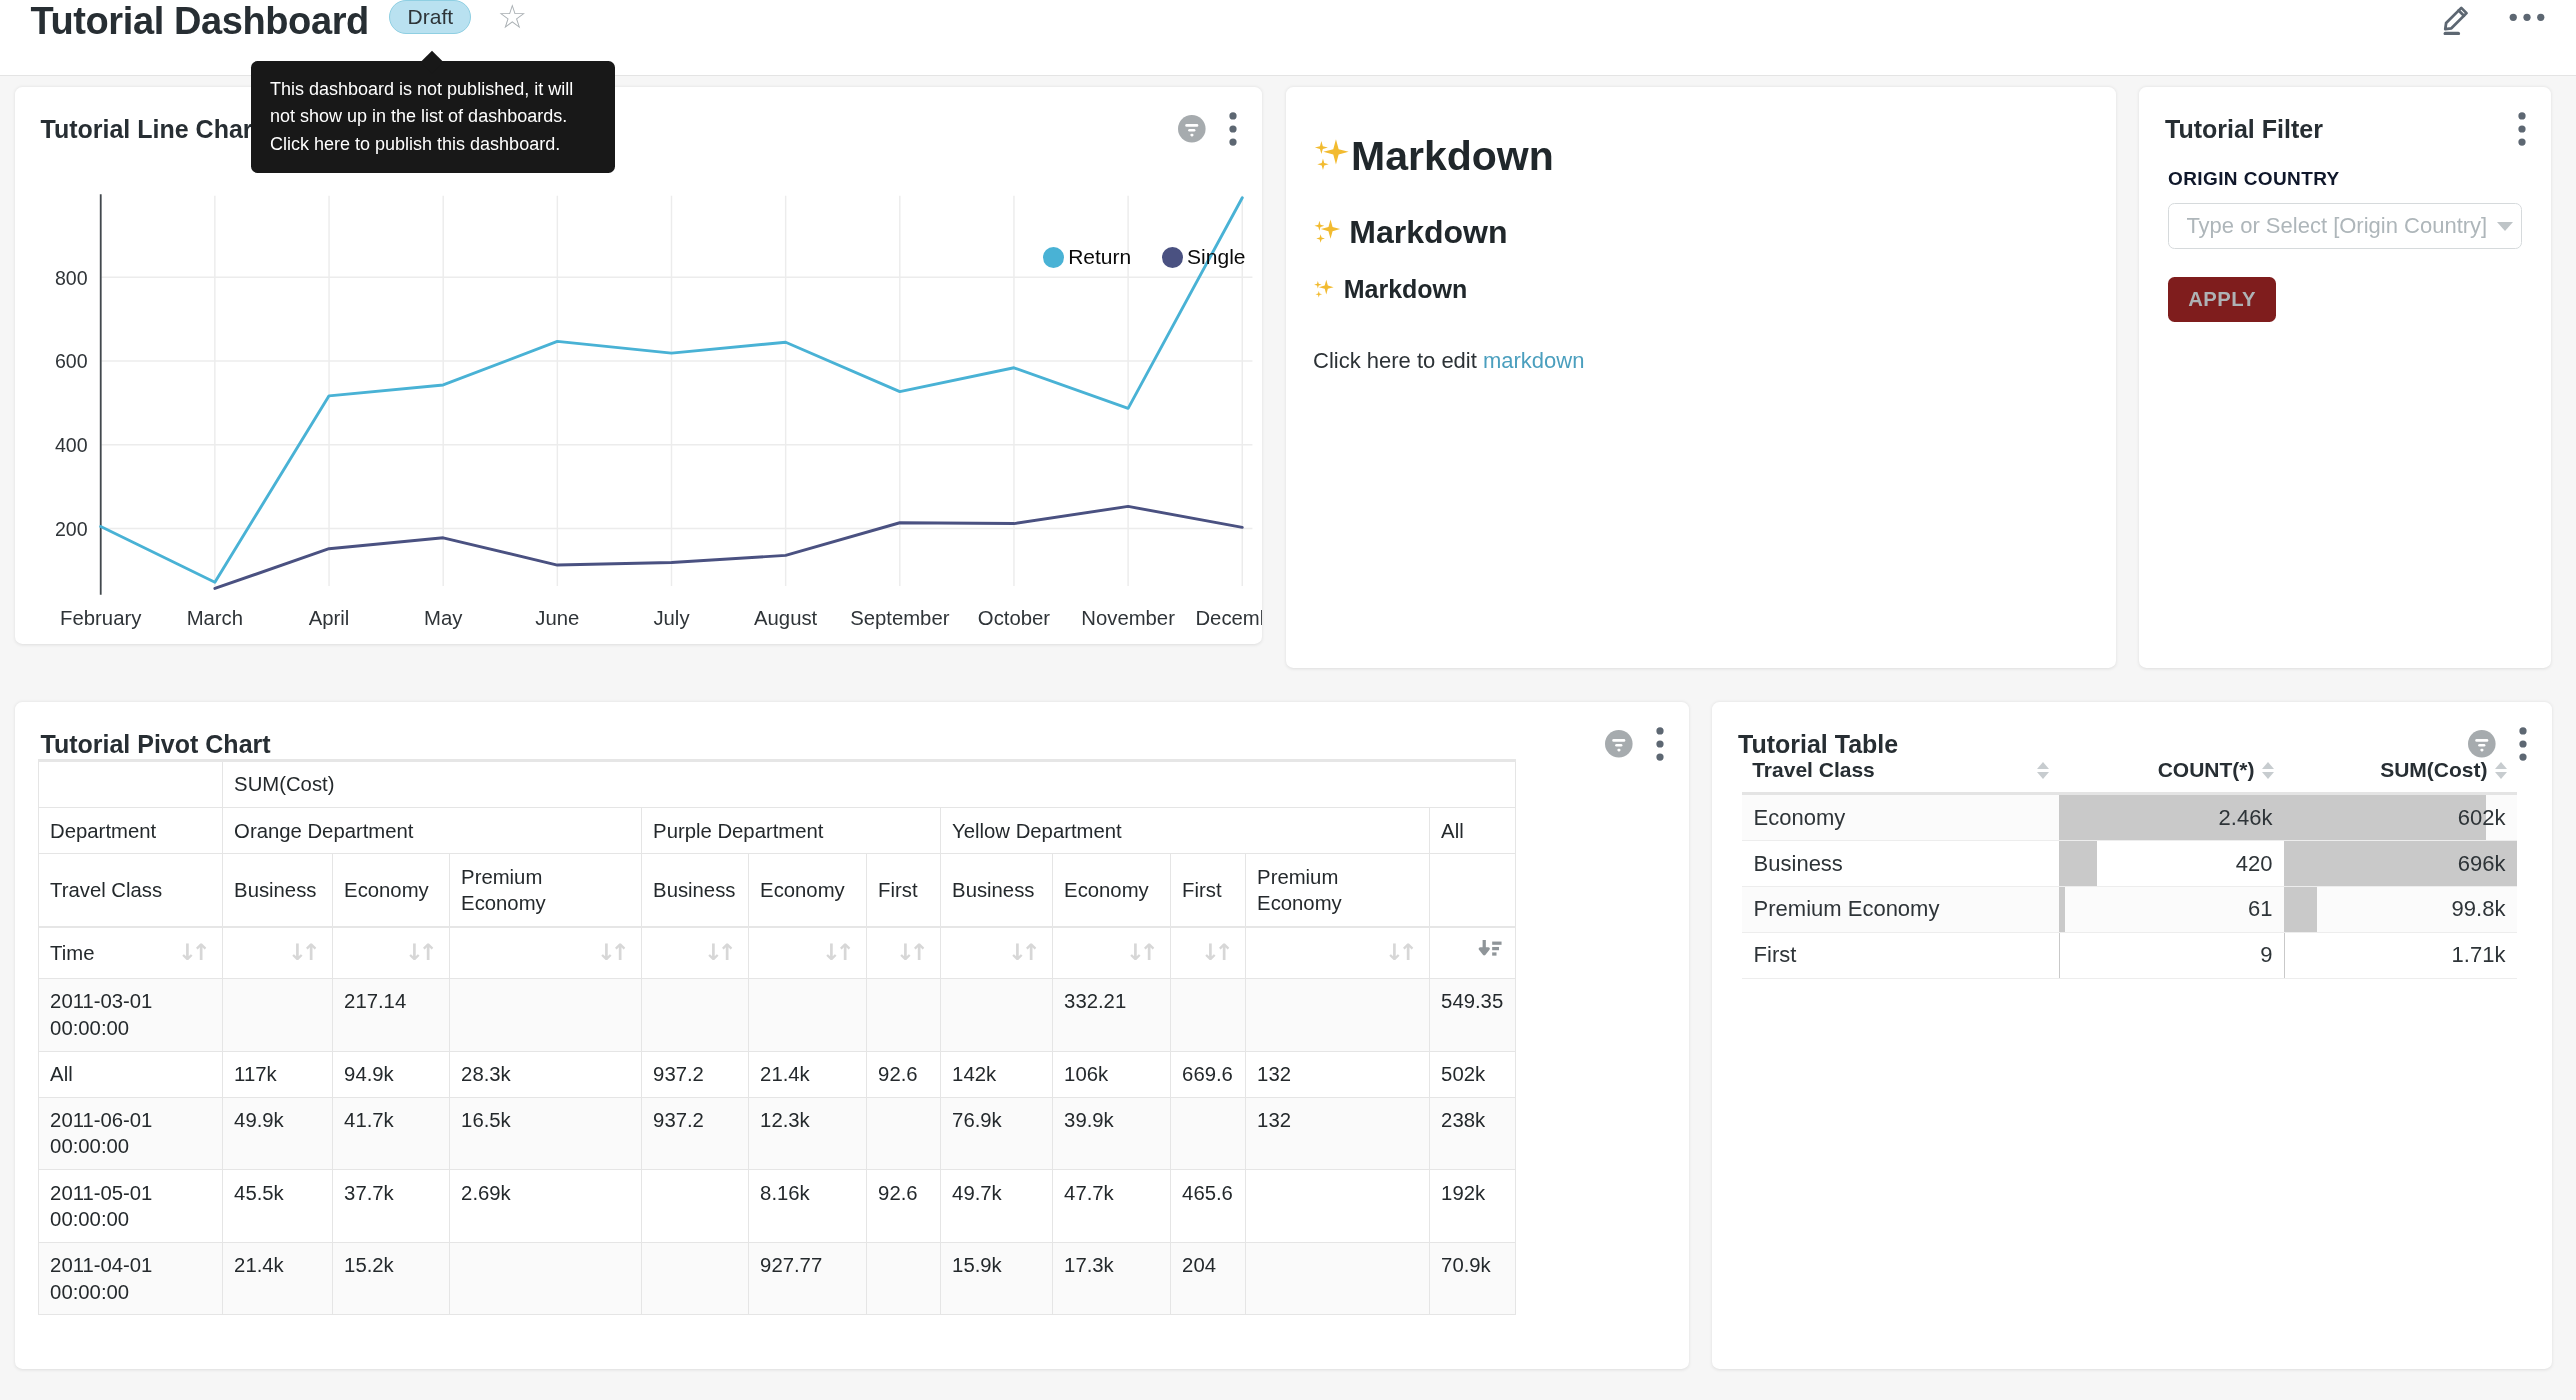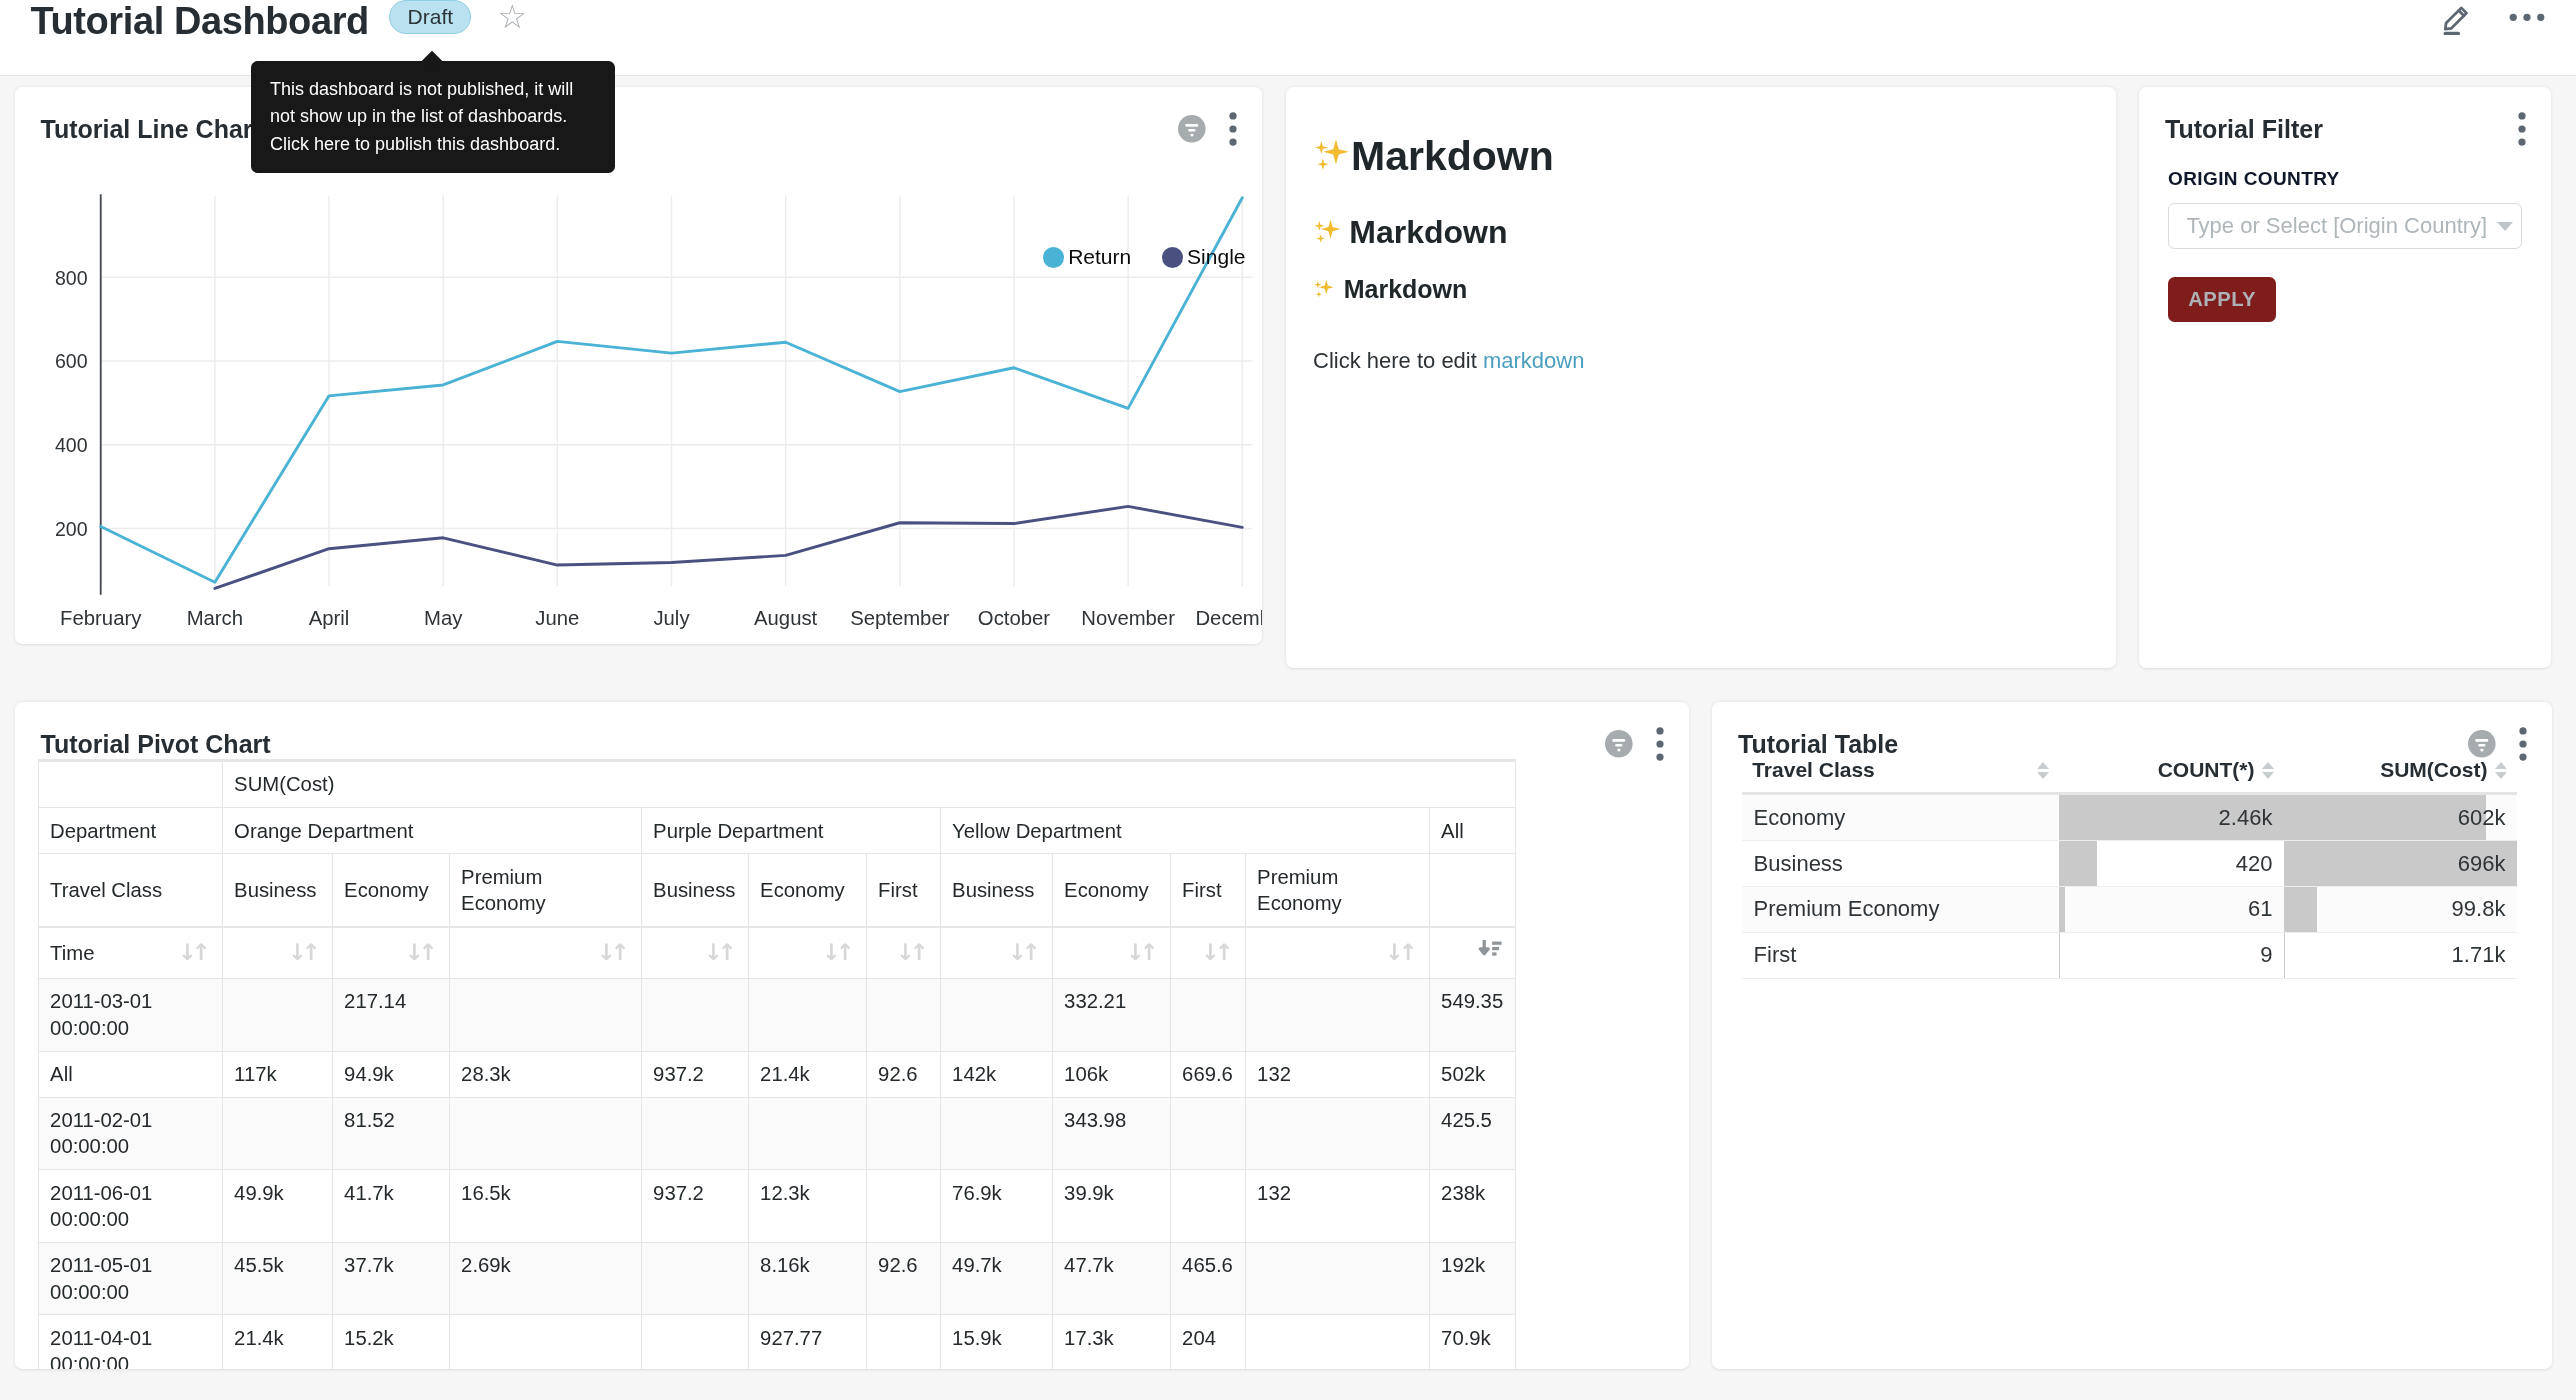--- a/index.html
+++ b/index.html
@@ -371,34 +371,20 @@
           <td>937.2</td>
           <td>21.4k</td>
           <td>92.6</td>
           <td>142k</td>
           <td>106k</td>
           <td>669.6</td>
           <td>132</td>
           <td>502k</td>
         </tr>
         <tr>
-          <th>2011-02-01 00:00:00</th>
-          <td></td>
-          <td>81.52</td>
-          <td></td>
-          <td></td>
-          <td></td>
-          <td></td>
-          <td></td>
-          <td>343.98</td>
-          <td></td>
-          <td></td>
-          <td>425.5</td>
-        </tr>
-        <tr>
           <th>2011-06-01 00:00:00</th>
           <td>49.9k</td>
           <td>41.7k</td>
           <td>16.5k</td>
           <td>937.2</td>
           <td>12.3k</td>
           <td></td>
           <td>76.9k</td>
           <td>39.9k</td>
           <td></td>

